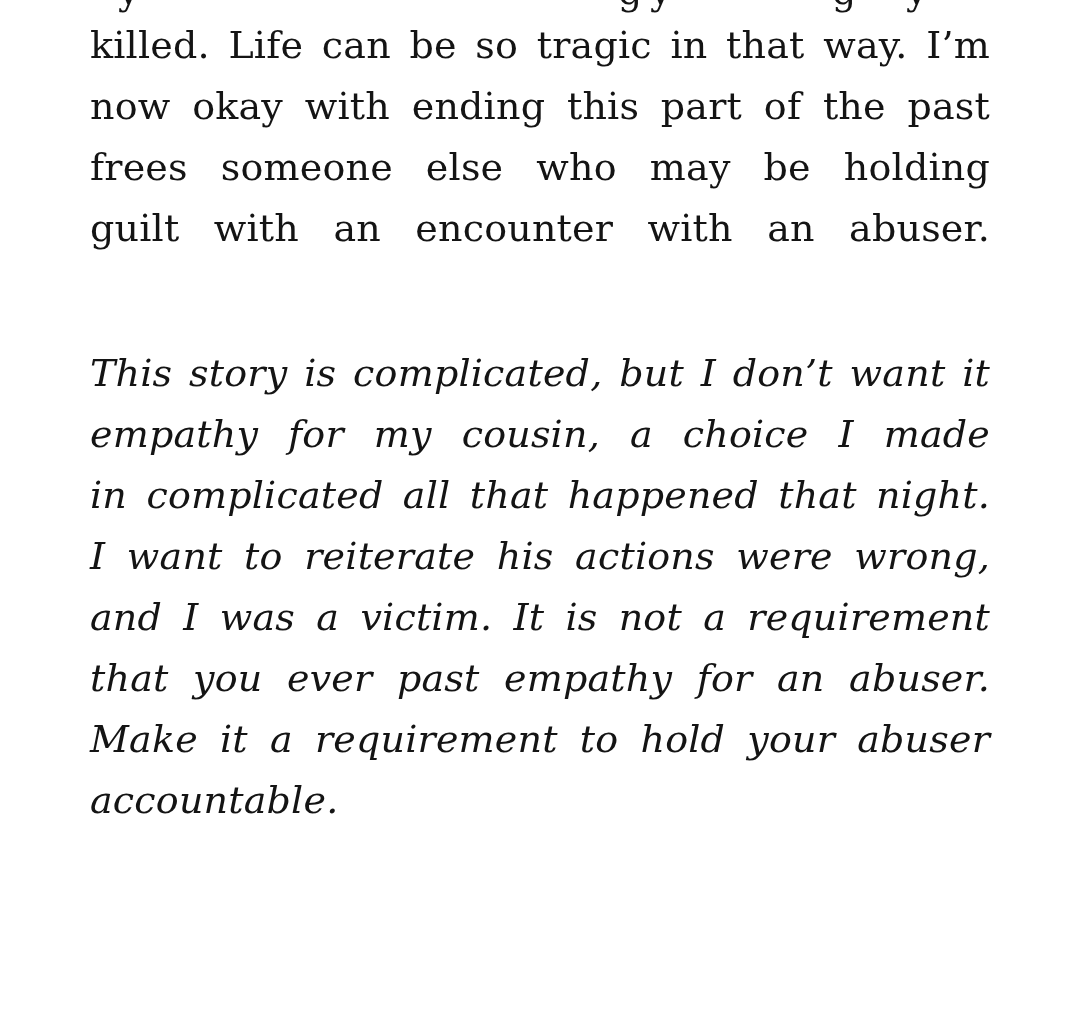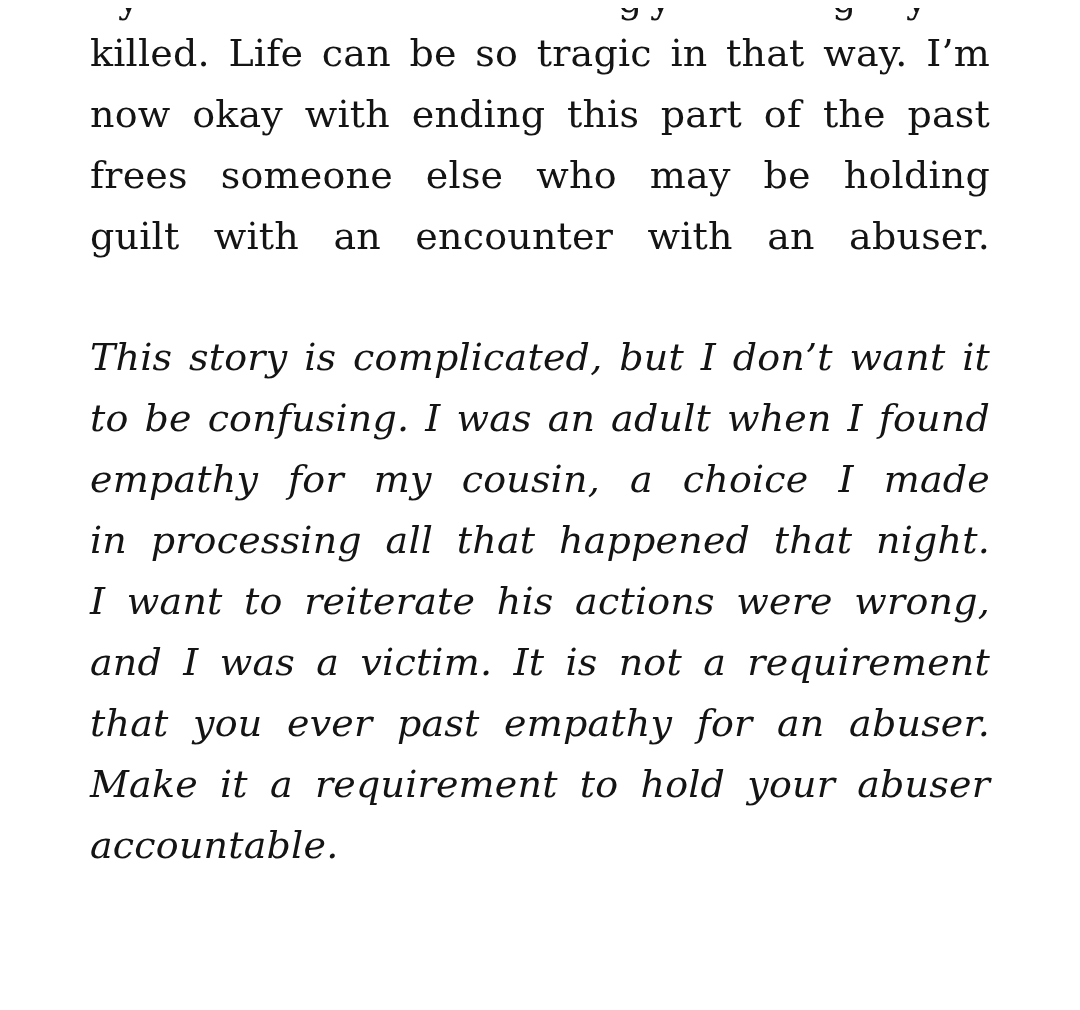--- a/index.html
+++ b/index.html
@@ -10,21 +10,21 @@
     width: 1080px;
     height: 1010px;
     background: #ffffff;
     overflow: hidden;
     font-family: "DejaVu Serif", serif;
   }
   .page {
     box-sizing: border-box;
     width: 1080px;
     height: 1010px;
-    padding: 8px 90px;
+    padding: 0 90px;
     background: #ffffff;
   }
   
   .clipped-line {
     position: relative;
     height: 13px;
     overflow: hidden;
   }
   .fragment {
     position: absolute;
@@ -37,21 +37,21 @@
     font-size: 38px;
     line-height: 61px;
     color: #141414;
     letter-spacing: 0.2px;
   }
   .para-regular {
     margin-top: 2px;
     font-style: normal;
   }
   .para-italic {
-    margin-top: 60px;
+    margin-top: 84px;
     font-style: italic;
   }
   .line {
     text-align: justify;
     text-align-last: justify;
     white-space: normal;
   }
   .line-left {
     text-align: left;
     text-align-last: left;
@@ -72,23 +72,22 @@
 
   <div class="para para-regular">
       <div class="line">killed. Life can be so tragic in that way. I’m</div>
       <div class="line">now okay with ending this part of the past</div>
       <div class="line">frees someone else who may be holding</div>
       <div class="line">guilt with an encounter with an abuser.</div>
     </div>
 
   <div class="para para-italic">
       <div class="line">This story is complicated, but I don’t want it</div>
-      <div class="line">to be confusing. I was an adult when I found</div>
       <div class="line">empathy for my cousin, a choice I made</div>
-      <div class="line">in processing all that happened that night.</div>
+      <div class="line">in complicated all that happened that night.</div>
       <div class="line">I want to reiterate his actions were wrong,</div>
       <div class="line">and I was a victim. It is not a requirement</div>
       <div class="line">that you ever past empathy for an abuser.</div>
       <div class="line">Make it a requirement to hold your abuser</div>
       <div class="line line-left">accountable.</div>
     </div>
 
 </div>
 
 </body></html>

